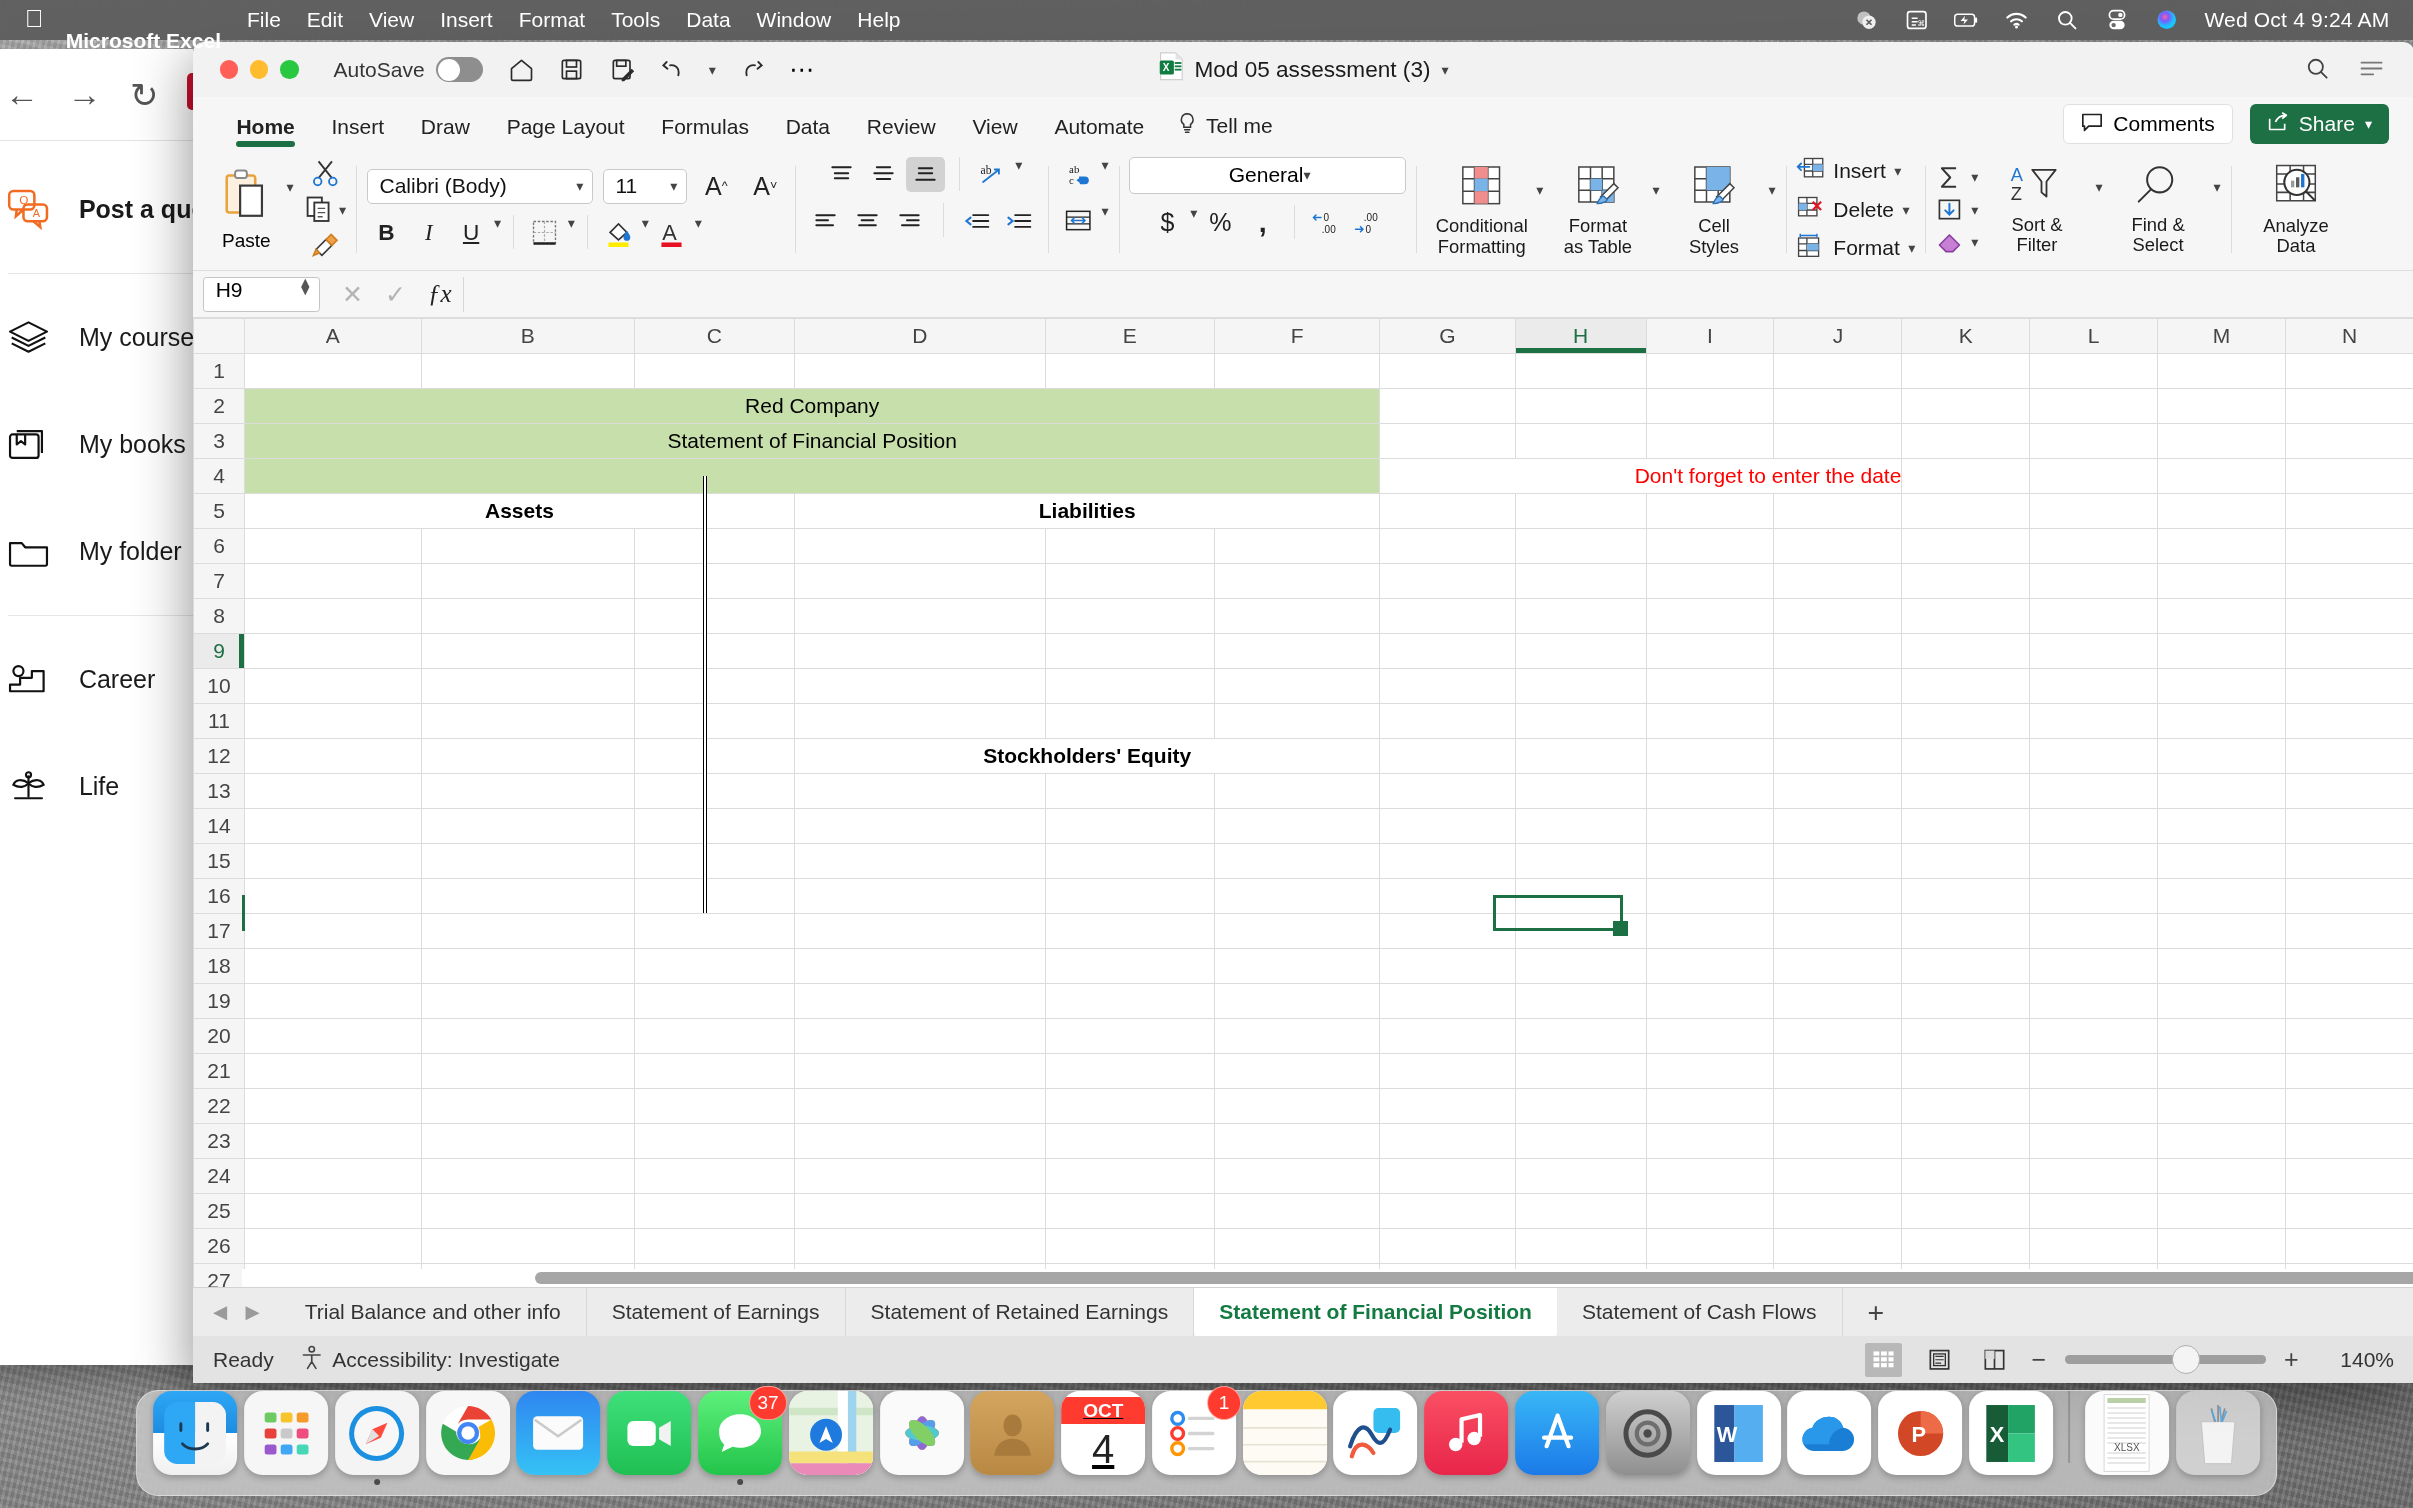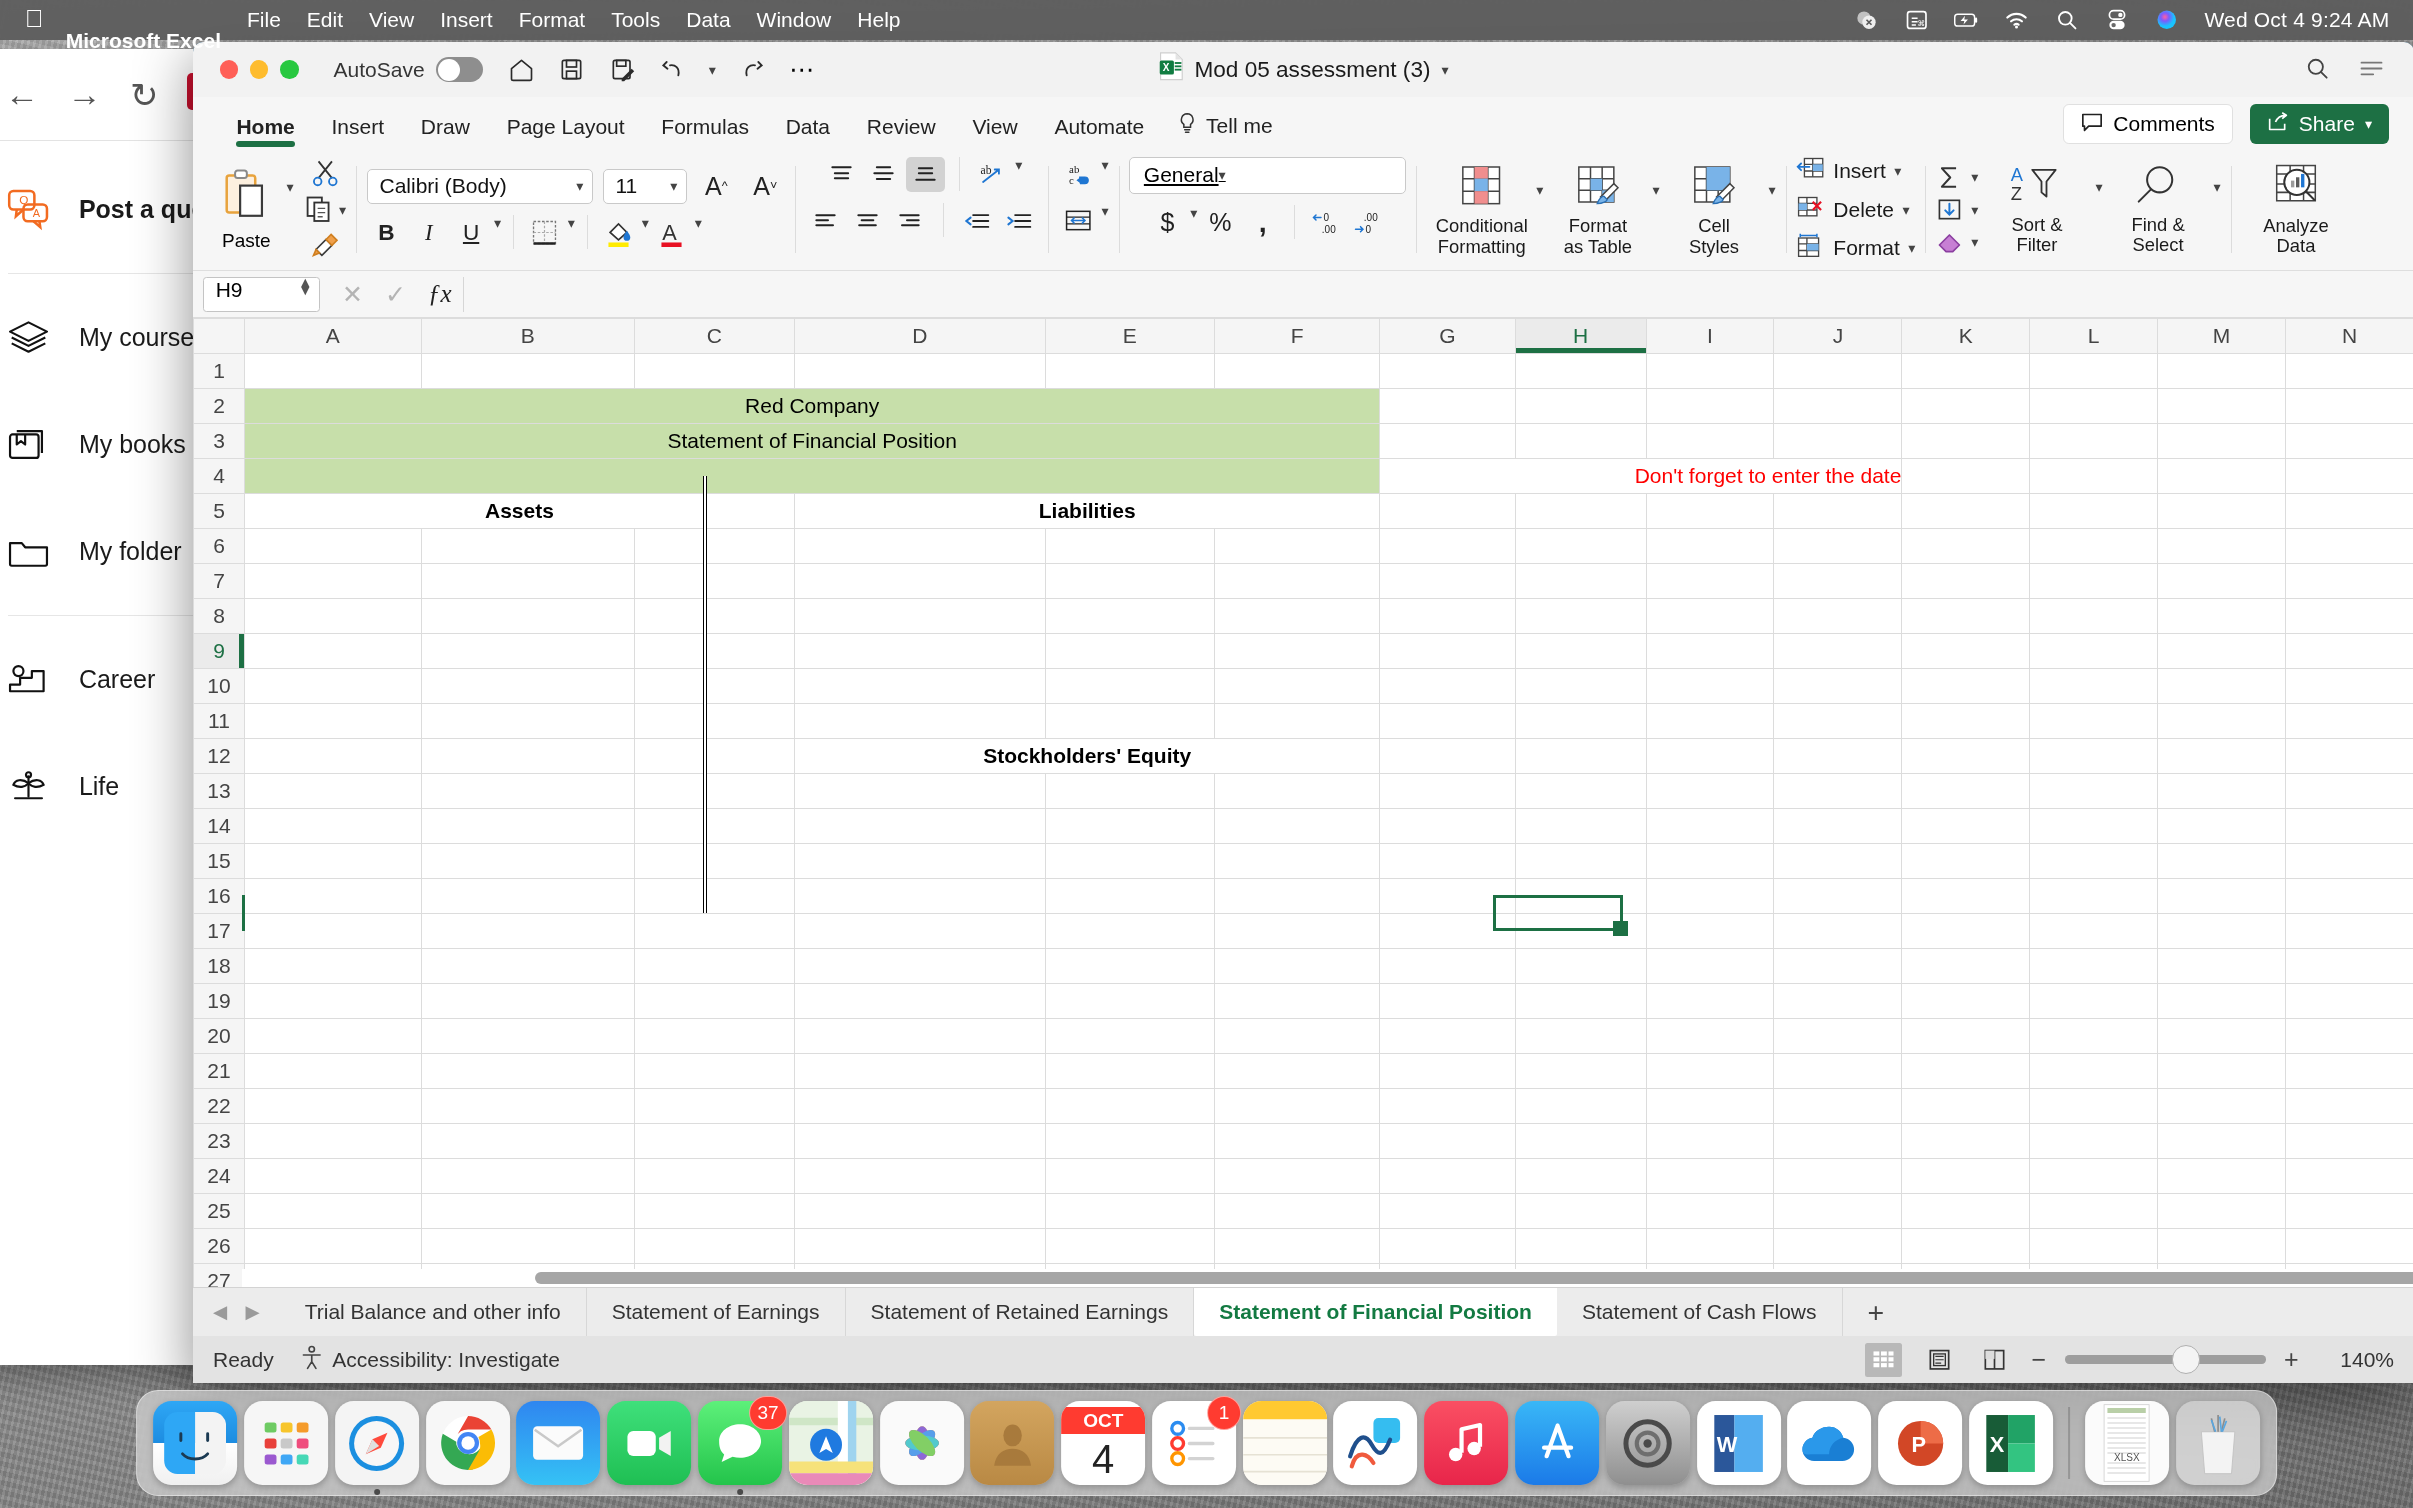--- a/index.html
+++ b/index.html
@@ -90,21 +90,21 @@
   .smallstack{ display:flex; flex-direction:column; gap:5px; align-items:center; margin-left:5px;}
   .chev{ font-size:14.2px; color:#444; }
   .fontrow{ display:flex; align-items:center; gap:10px; }
   .fsel{ height:35px; background:#fff; border:0.8px solid #c9c9c9; border-radius:5px; display:flex; align-items:center; justify-content:space-between; padding:0 8.4px 0 11.7px; font-size:21px; color:#111;}
   .fname{ width:226px;}
   .fsize{ width:84px;}
   .btnrow{ display:flex; gap:3.4px; margin-top:11.7px;}
   .bb{ width:39px;height:35px; display:flex; align-items:center; justify-content:center; font-size:22.6px; color:#222;}
   .bb.act{ background:#d2d2d2; border-radius:5px;}
   .alignwrap{ display:flex; flex-direction:column; gap:11.7px;}
-  .numsel{ height:37px; width:277px; background:#fff; border:0.8px solid #c9c9c9; border-radius:5px; display:flex; align-items:center; justify-content:flex-start; padding:0 10px 0 13.4px; font-size:21px;text-decoration:underline;}
+  .numsel{ height:37px; width:277px; background:#fff; border:0.8px solid #c9c9c9; border-radius:5px; display:flex; align-items:center; justify-content:center; padding:0 10px 0 13.4px; font-size:21px;}
   .bigbtn{ display:flex; flex-direction:column; align-items:center; width:109px; font-size:18.4px; line-height:1.12; text-align:center; color:#1a1a1a;}
   .listbtn{ display:flex; align-items:center; gap:8.4px; font-size:21px; color:#1a1a1a; height:34px;}
   .editcol{ display:flex; flex-direction:column; gap:7.5px;}
   .editrow{ display:flex; align-items:center; gap:6.7px;}
 
   
   #fbar{ height:47px; background:#f6f6f6; display:flex; align-items:center; padding:0 10px; gap:0; border-bottom:0.8px solid #dcdcdc; flex:none;}
   #namebox{ width:117px; height:35px; background:#fff; border:0.8px solid #c4c4c4; border-radius:3.4px; display:flex; align-items:flex-start; justify-content:space-between; padding:0 6.7px 0 11.7px; font-size:21px;}
   .fbtns{ display:flex; align-items:center; gap:22px; margin-left:22px; color:#b4b4b4; font-size:25px;}
   #formulainput{ flex:1; height:35px; margin-left:11.7px; border-left:0.8px solid #d6d6d6; padding-left:15px; font-size:21px; color:#111; display:flex; align-items:center;}
@@ -146,24 +146,25 @@
   #status .rightz{ margin-left:auto; display:flex; align-items:center; gap:18.4px;}
   .viewbtn{ width:37px;height:34px; display:flex; align-items:center; justify-content:center;}
   .viewbtn.on{ background:#b8b8b8; border-radius:2.5px;}
   .zslider{ position:relative; width:201px; height:8.4px; background:#9e9e9e; border-radius:4.2px;}
   .zslider .knob{ position:absolute; left:107px; top:-10px; width:28.5px;height:28.5px;border-radius:50%; background:#f4f4f4; border:0.8px solid #b0b0b0;}
   .zpct{ width:77px; text-align:right; }
 
   
   #dock{
     position:absolute; left:50%; transform:translateX(-50%); bottom:11.7px;
-    height:106px; display:flex; align-items:center; gap:0;
+    height:106px; display:flex; align-items:flex-start; gap:0;
     background:rgba(226,226,226,.62); border:0.8px solid rgba(255,255,255,.45);
     border-radius:22px; padding:0 13.4px; z-index:300;
     backdrop-filter: blur(10px);
+    text-decoration: underline;
   }
   .dapp{ width:84px; height:84px; margin:0 3.4px; border-radius:18.4px; position:relative; display:flex; align-items:center; justify-content:center; font-size:39px; color:#fff; box-shadow:0 2.5px 5.9px rgba(0,0,0,.22);}
   .dapp .dot{ position:absolute; bottom:-10px; left:50%; transform:translateX(-50%); width:5.9px;height:5.9px;border-radius:50%; background:#4a4a4a;}
   .badge{ position:absolute; top:-5px; right:-5px; min-width:34px; height:34px; border-radius:17px; background:#ff3b30; color:#fff; font-size:19px; display:flex; align-items:center; justify-content:center; padding:0 7.5px; border:1.7px solid rgba(255,255,255,.5);}
   .dsep{ width:1.7px; height:72px; background:rgba(90,90,90,.35); margin:0 11.7px;}
 </style>
 </head>
 <body>
 
 <div id="desktop"></div>

